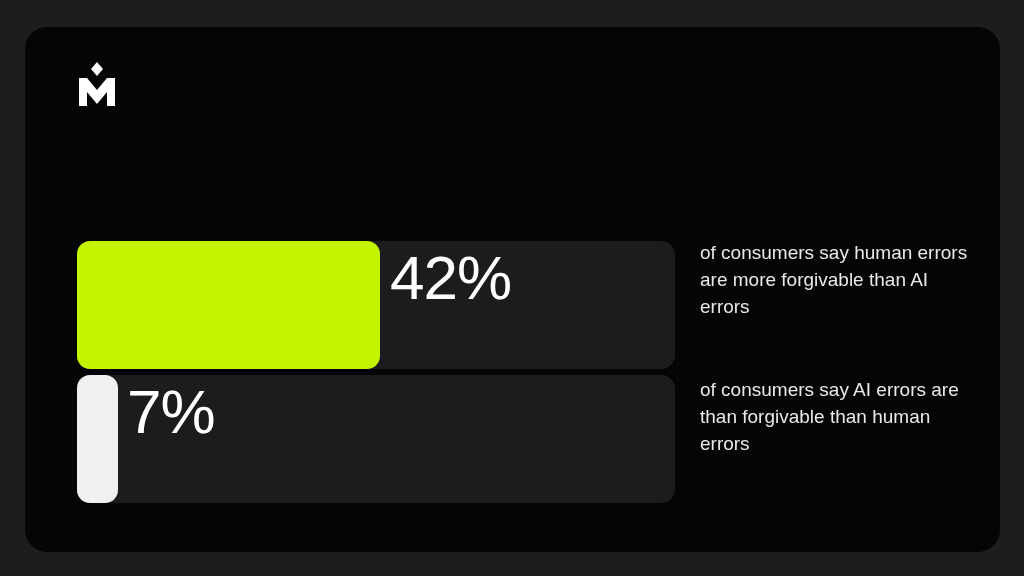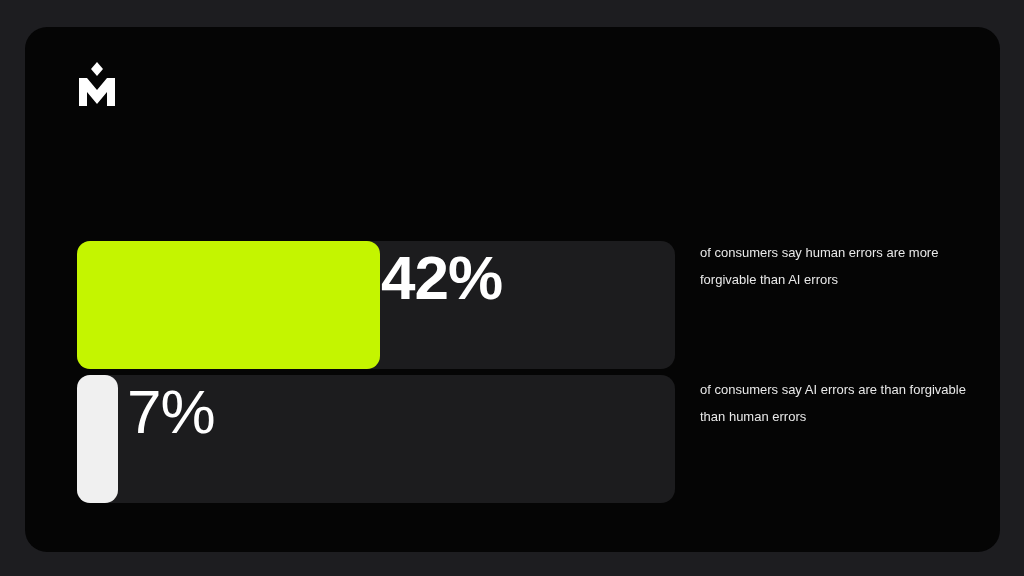--- a/index.html
+++ b/index.html
@@ -44,28 +44,28 @@
   .pct {
     position:absolute;
     top:6px;
     color:#ffffff;
     font-size:62px;
     line-height:1;
     font-weight:400;
     letter-spacing:-1px;
     white-space:nowrap;
   }
-  #pct-1 { left:304px;font-weight:bold; }
+  #pct-1 { left:313px; }
   #pct-2 { left:50px; }
   .desc {
     position:absolute;
     left:675px;
     width:275px;
     color:#e9e9e9;
-    font-size:13px;
+    font-size:19px;
     line-height:27px;
     font-weight:400;
   }
   #desc-1 { top:212px; }
   #desc-2 { top:349px; }
 </style>
 </head>
 <body>
 
 <div id="card">

